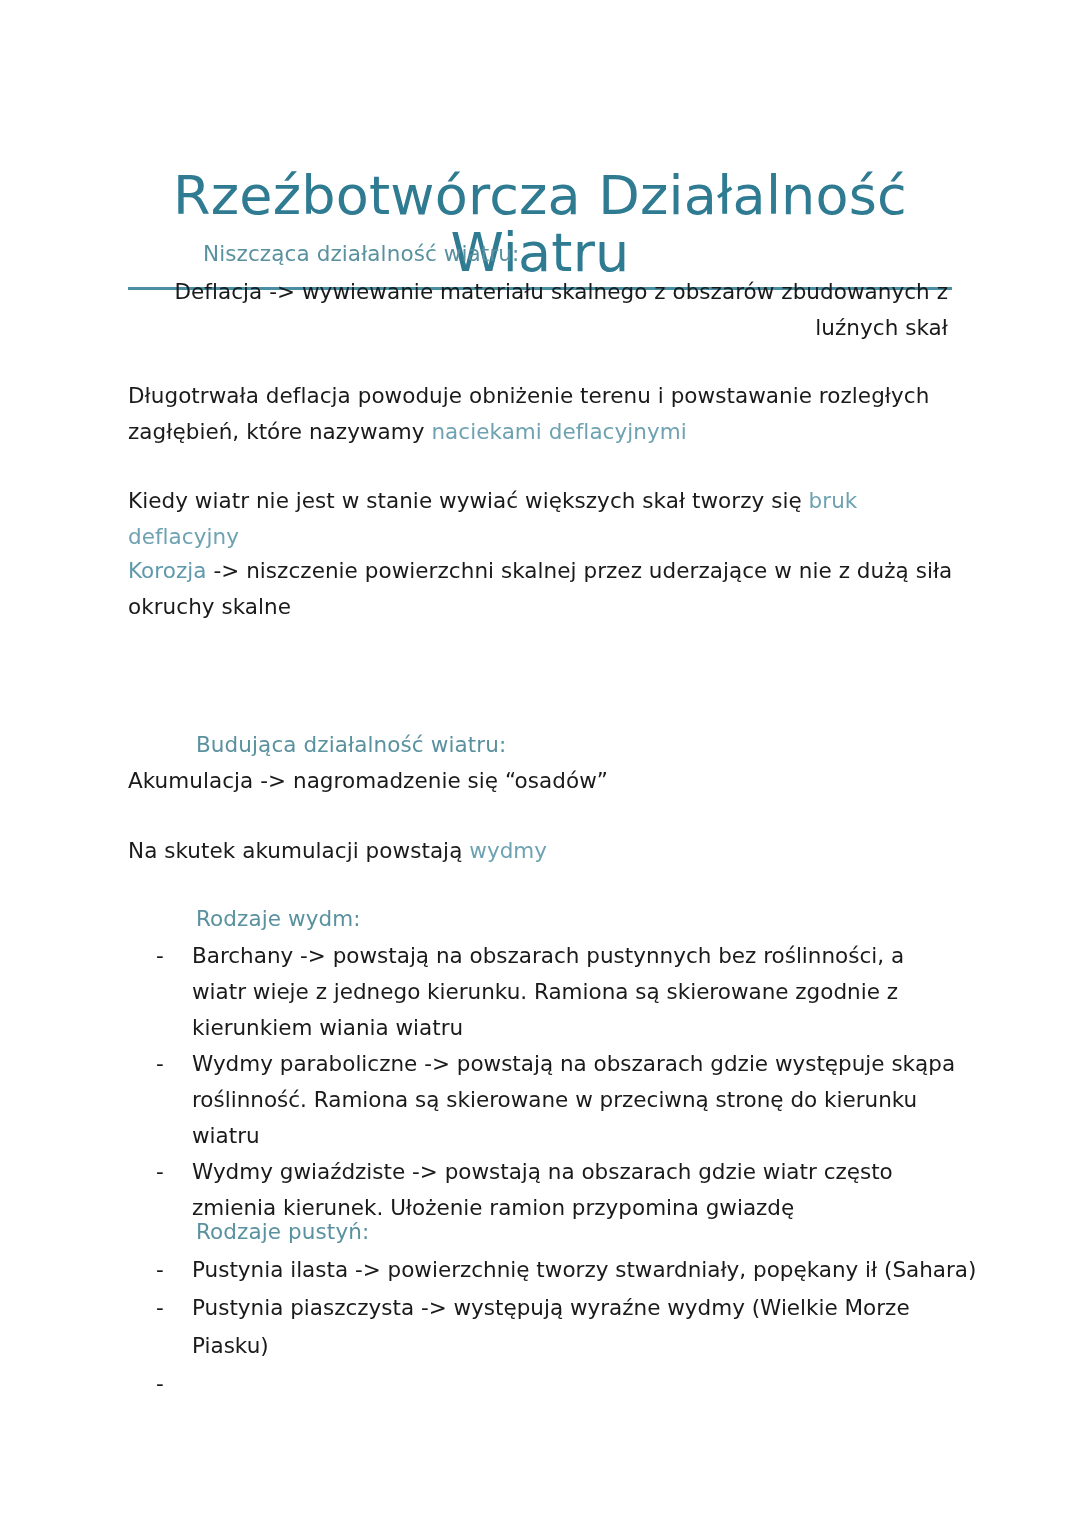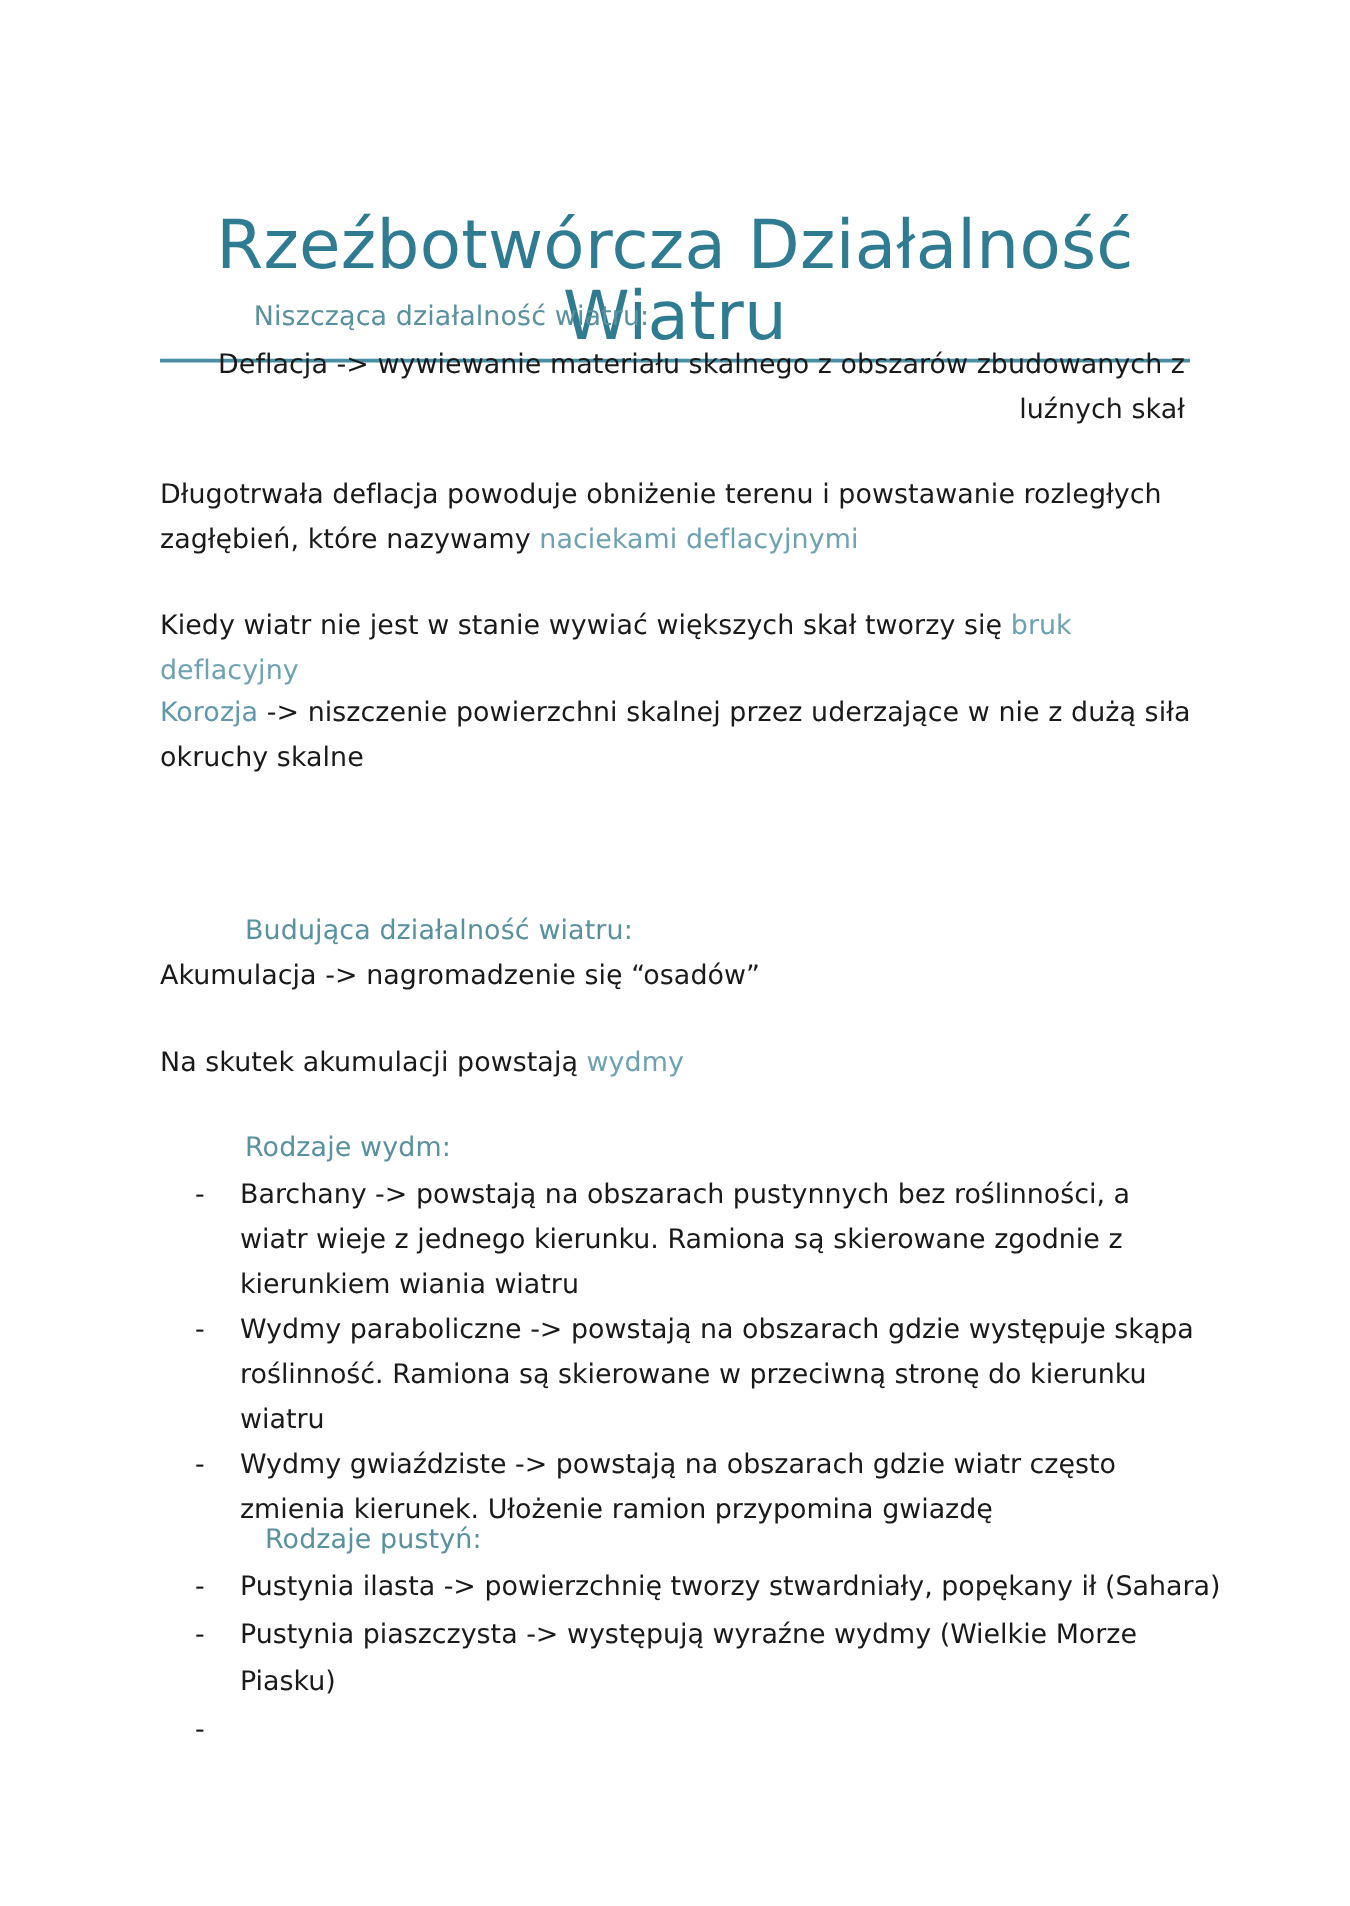--- a/index.html
+++ b/index.html
@@ -101,21 +101,21 @@
   #p-dlugotrwala   { left: 128px; top: 378px;  width: 830px; }
   #p-kiedy         { left: 128px; top: 483px;  width: 840px; }
   #p-korozja       { left: 128px; top: 553px;  width: 830px; }
   #p-wyniku        { left: 128px; top: 658px;  width: 820px; }
   #p-akumulacja    { left: 128px; top: 763px;  width: 820px; }
   #p-naskutek      { left: 128px; top: 833px;  width: 820px; }
 
   #h-niszczaca     { left: 203px; top: 238px;  width: 700px; }
   #h-budujaca      { left: 196px; top: 729px;  width: 700px; }
   #h-rodzaje-wydm  { left: 196px; top: 903px;  width: 700px; }
-  #h-rodzaje-pust  { left: 196px; top: 1216px; width: 700px; margin-left: 16px; }
+  #h-rodzaje-pust  { left: 196px; top: 1216px; width: 700px; }
 
   #list-wydmy      { left: 148px; top: 938px;  width: 810px; }
   #list-pustynie   { left: 148px; top: 1251px; width: 830px; }
 </style>
 </head>
 <body>
 
 <div class="page">
 
   <h1 class="doc-title">

